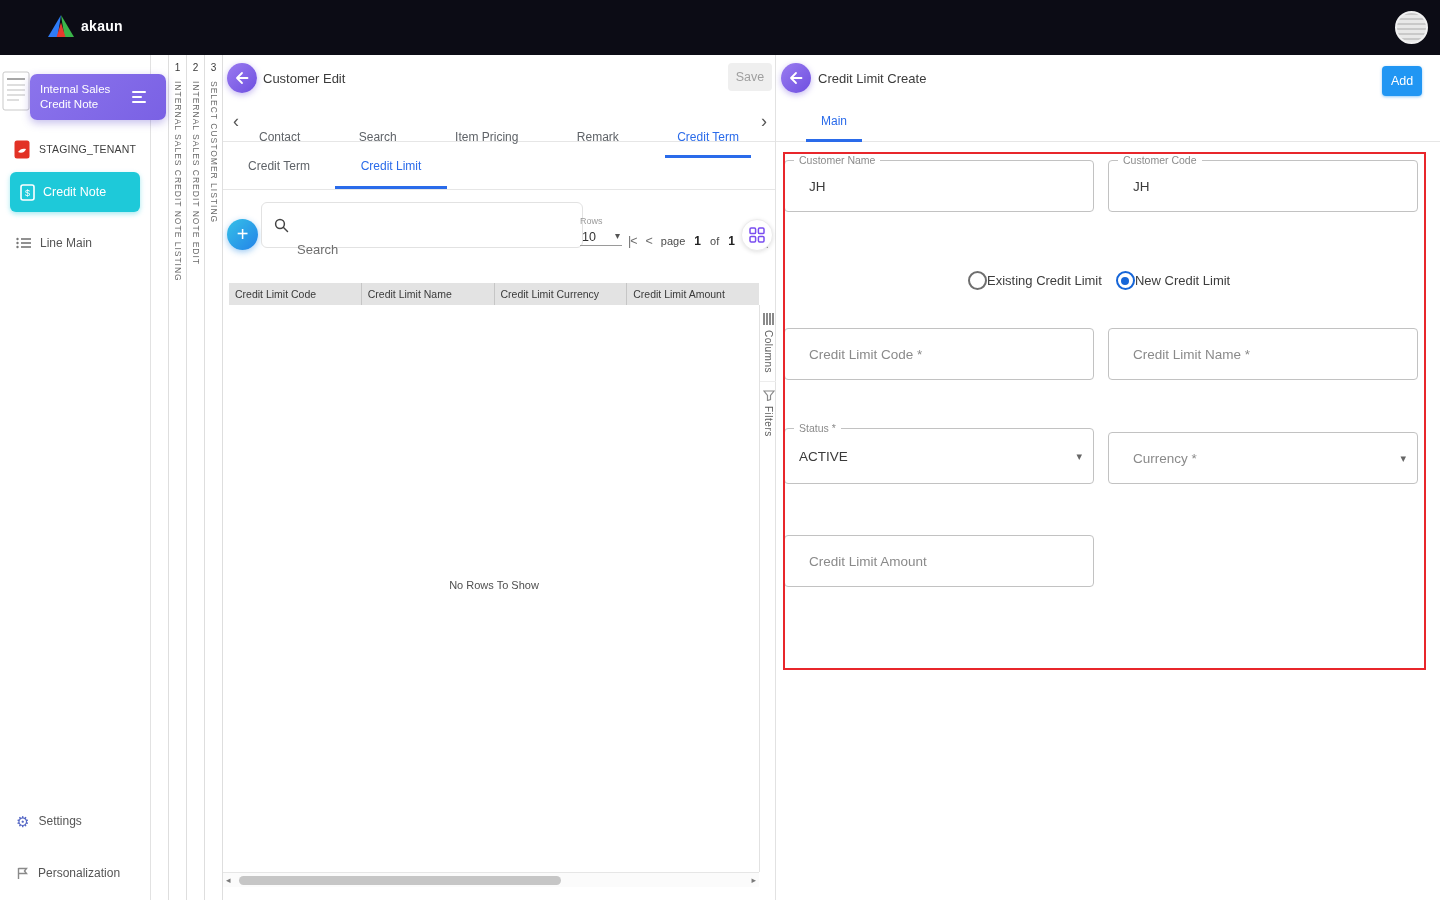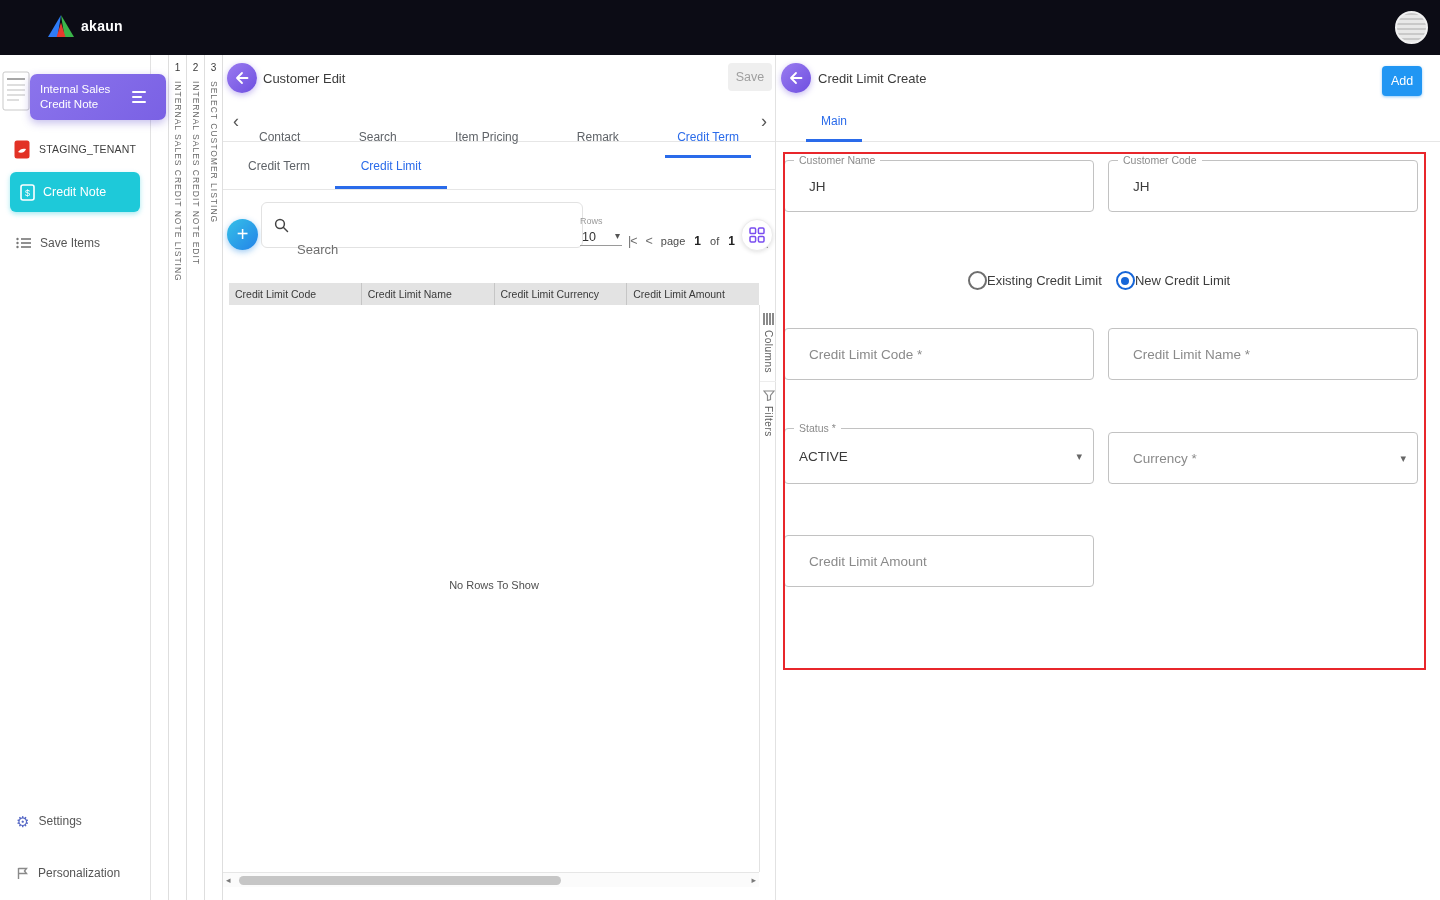--- a/index.html
+++ b/index.html
@@ -147,21 +147,21 @@
       <svg width="15" height="12" viewBox="0 0 15 12">
         <g fill="#777">
           <circle cx="1.5" cy="2" r="1.2"></circle>
             <rect x="5" y="1.2" width="10" height="1.6"></rect>
           <circle cx="1.5" cy="6" r="1.2"></circle>
             <rect x="5" y="5.2" width="10" height="1.6"></rect>
           <circle cx="1.5" cy="10" r="1.2"></circle>
             <rect x="5" y="9.2" width="10" height="1.6"></rect>
         </g>
       </svg>
-      <span class="lbl">Save Items</span>
+      <span class="lbl">Line Main</span>
     </div>
 
     <div class="side-item" style="top:753px;left:16px">
       <span style="font-size:15px;color:#5668c5;line-height:1;">⚙</span>
       <span class="lbl">Settings</span>
     </div>
 
     <div class="side-item" style="top:805px;left:16px">
       <svg width="13" height="13" viewBox="0 0 13 13">
         <path d="M2.5 1 v11 M2.5 1.5 h8 l-2 2.5 2 2.5 h-8" fill="none" stroke="#8a8a8a" stroke-width="1.4"></path>

